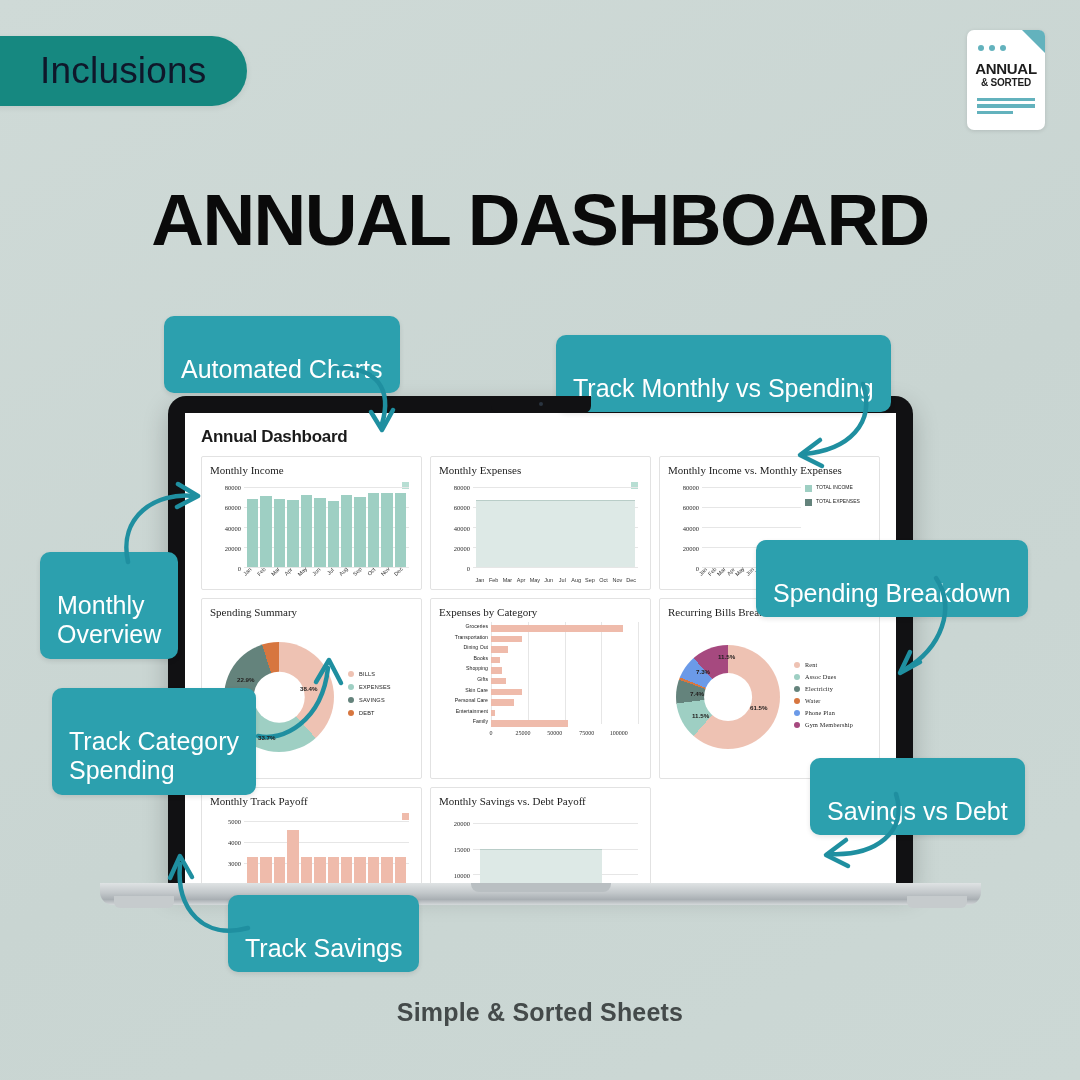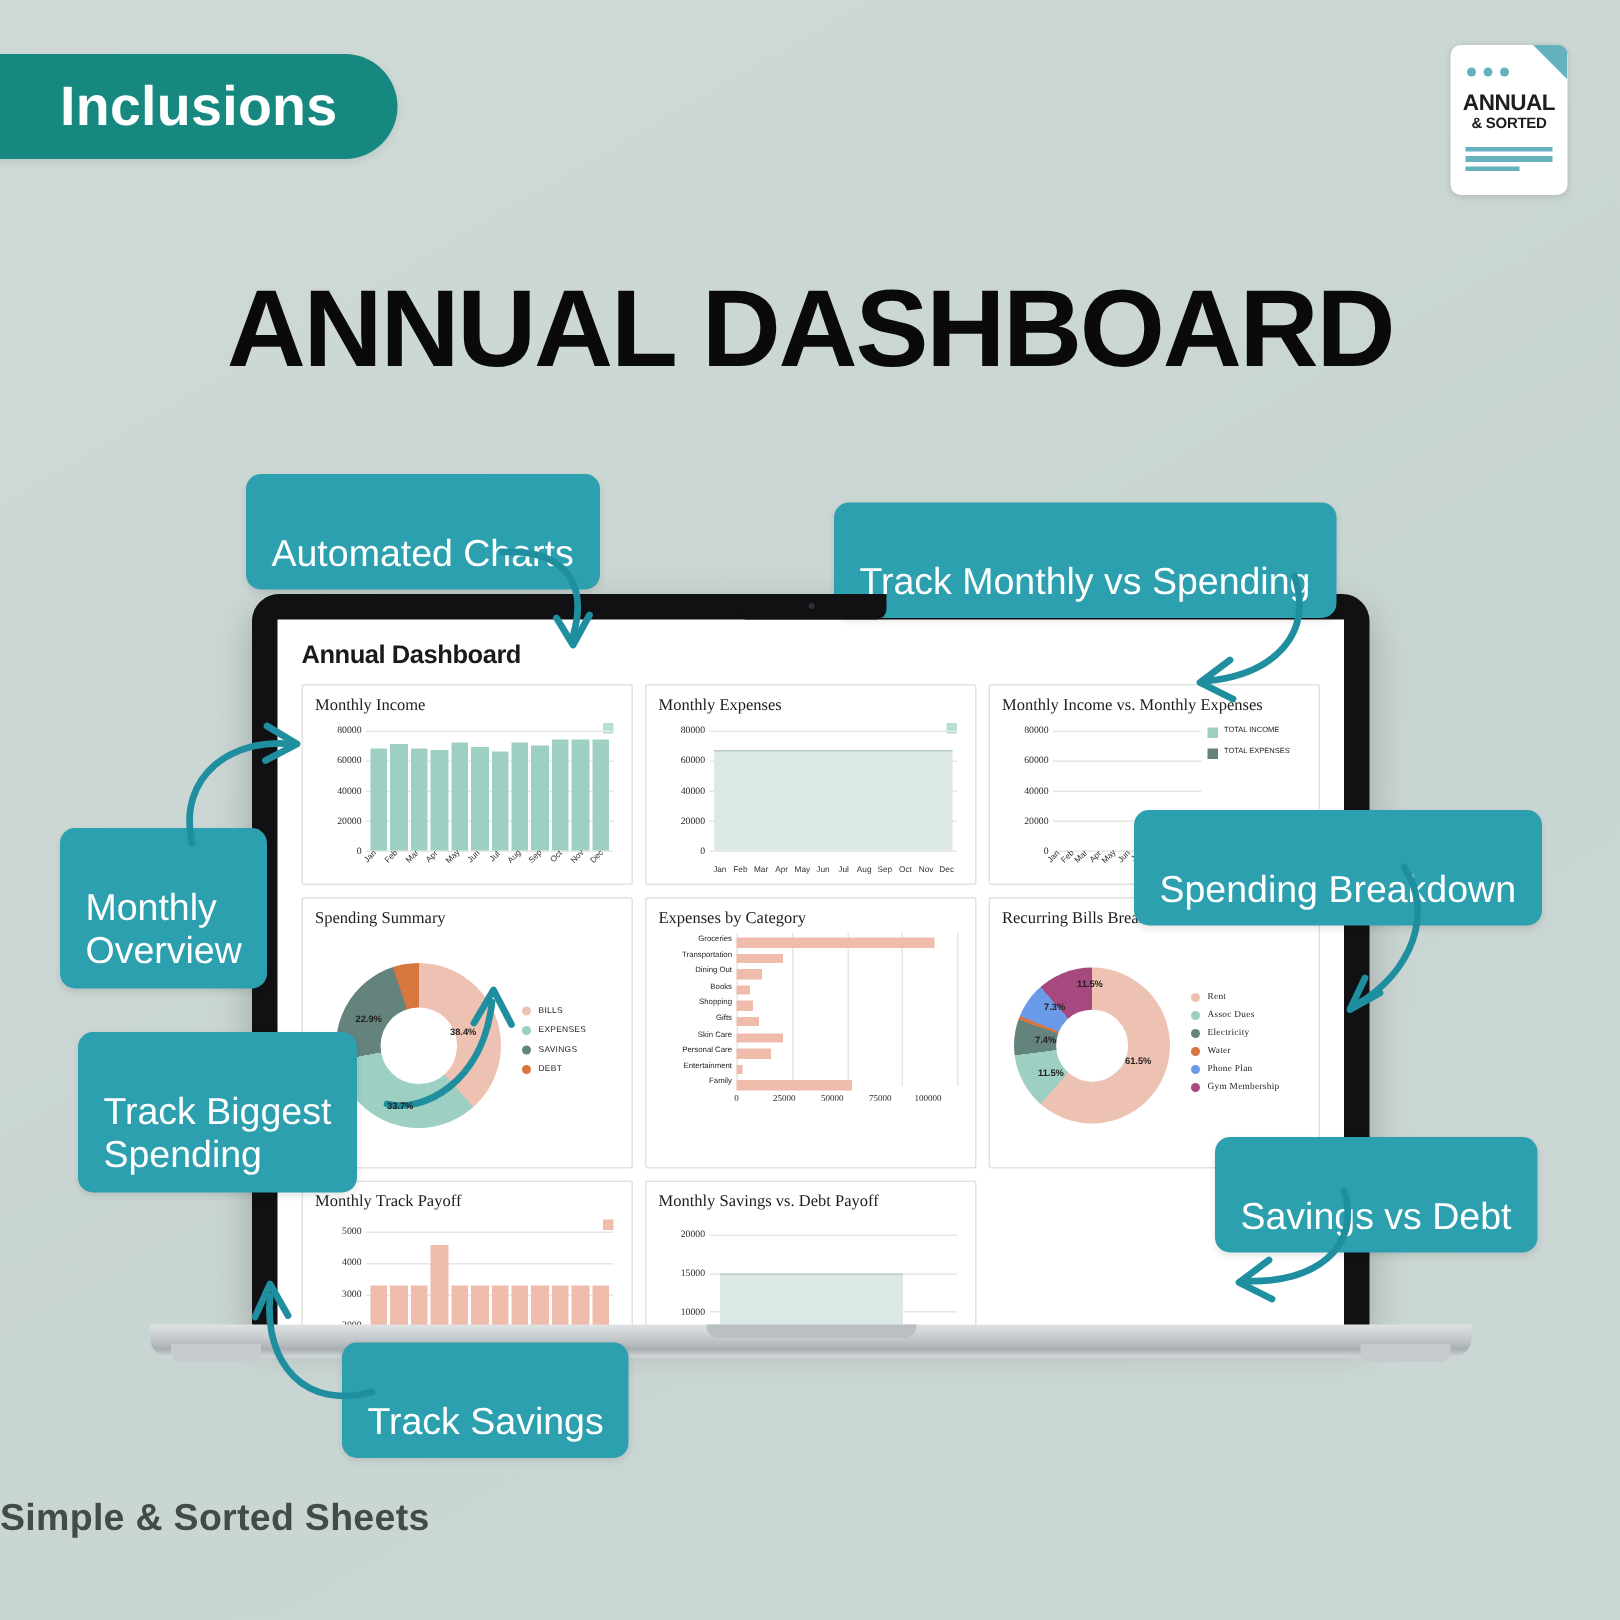--- a/index.html
+++ b/index.html
@@ -15,21 +15,21 @@
   
   .inclusions-pill {
     position: absolute; left: -40px; top: 36px;
     height: 70px; padding: 0 40px 0 80px;
     background: #168880;
     border-radius: 0 36px 36px 0;
     display: flex; align-items: center;
     box-shadow: 0 2px 6px rgba(0,0,0,.08);
   }
   .inclusions-pill span {
-    color: #ffffff; font-size: 37px; font-weight: bold; letter-spacing: .2px;
+    color: #0f172a; font-size: 37px; font-weight: normal; letter-spacing: .2px;
   }
 
   
   .logo { position: absolute; right: 35px; top: 30px; width: 78px; height: 100px; }
   .logo-doc {
     position: absolute; inset: 0; background: #ffffff; border-radius: 7px;
     box-shadow: 0 1px 4px rgba(0,0,0,.12);
   }
   .logo-fold { position: absolute; right: 0; top: 0; width: 23px; height: 23px;
     background: #63b2bd; clip-path: polygon(0 0,100% 100%,100% 0); border-top-right-radius: 6px;}
@@ -44,21 +44,21 @@
   .logo-lines i.short { width: 62%; }
 
   
   .main-title {
     position: absolute; left: 0; right: 0; top: 178px; text-align: center;
     font-size: 73px; font-weight: bold; letter-spacing: -1.5px; color: #0a0a0a;
   }
 
   
   .footer {
-    position: absolute; left: 0; right: 0; top: 998px; text-align: left;
+    position: absolute; left: 0; right: 0; top: 998px; text-align: center;
     font-size: 25px; font-weight: bold; color: #444a4a; letter-spacing: .2px;
   }
 
   
   .laptop { position: absolute; left: 168px; top: 396px; width: 745px; height: 500px; }
   .lid {
     position: absolute; left: 0; top: 0; width: 745px; height: 490px;
     background: #111113; border-radius: 18px 18px 4px 4px;
     box-shadow: 0 10px 26px rgba(0,0,0,.22);
   }
@@ -584,21 +584,21 @@
   <span>Track Monthly vs Spending</span>
 </div>
 <div class="callout" style="left:40px; top:552px;">
   <span>Monthly
 Overview</span>
 </div>
 <div class="callout" style="left:756px; top:540px;">
   <span>Spending Breakdown</span>
 </div>
 <div class="callout" style="left:52px; top:688px;">
-  <span>Track Biggest
+  <span>Track Category
 Spending</span>
 </div>
 <div class="callout" style="left:810px; top:758px;">
   <span>Savings vs Debt</span>
 </div>
 <div class="callout" style="left:228px; top:895px;">
   <span>Track Savings</span>
 </div>
 
 <div class="arrow" style="left:330px; top:360px;">

